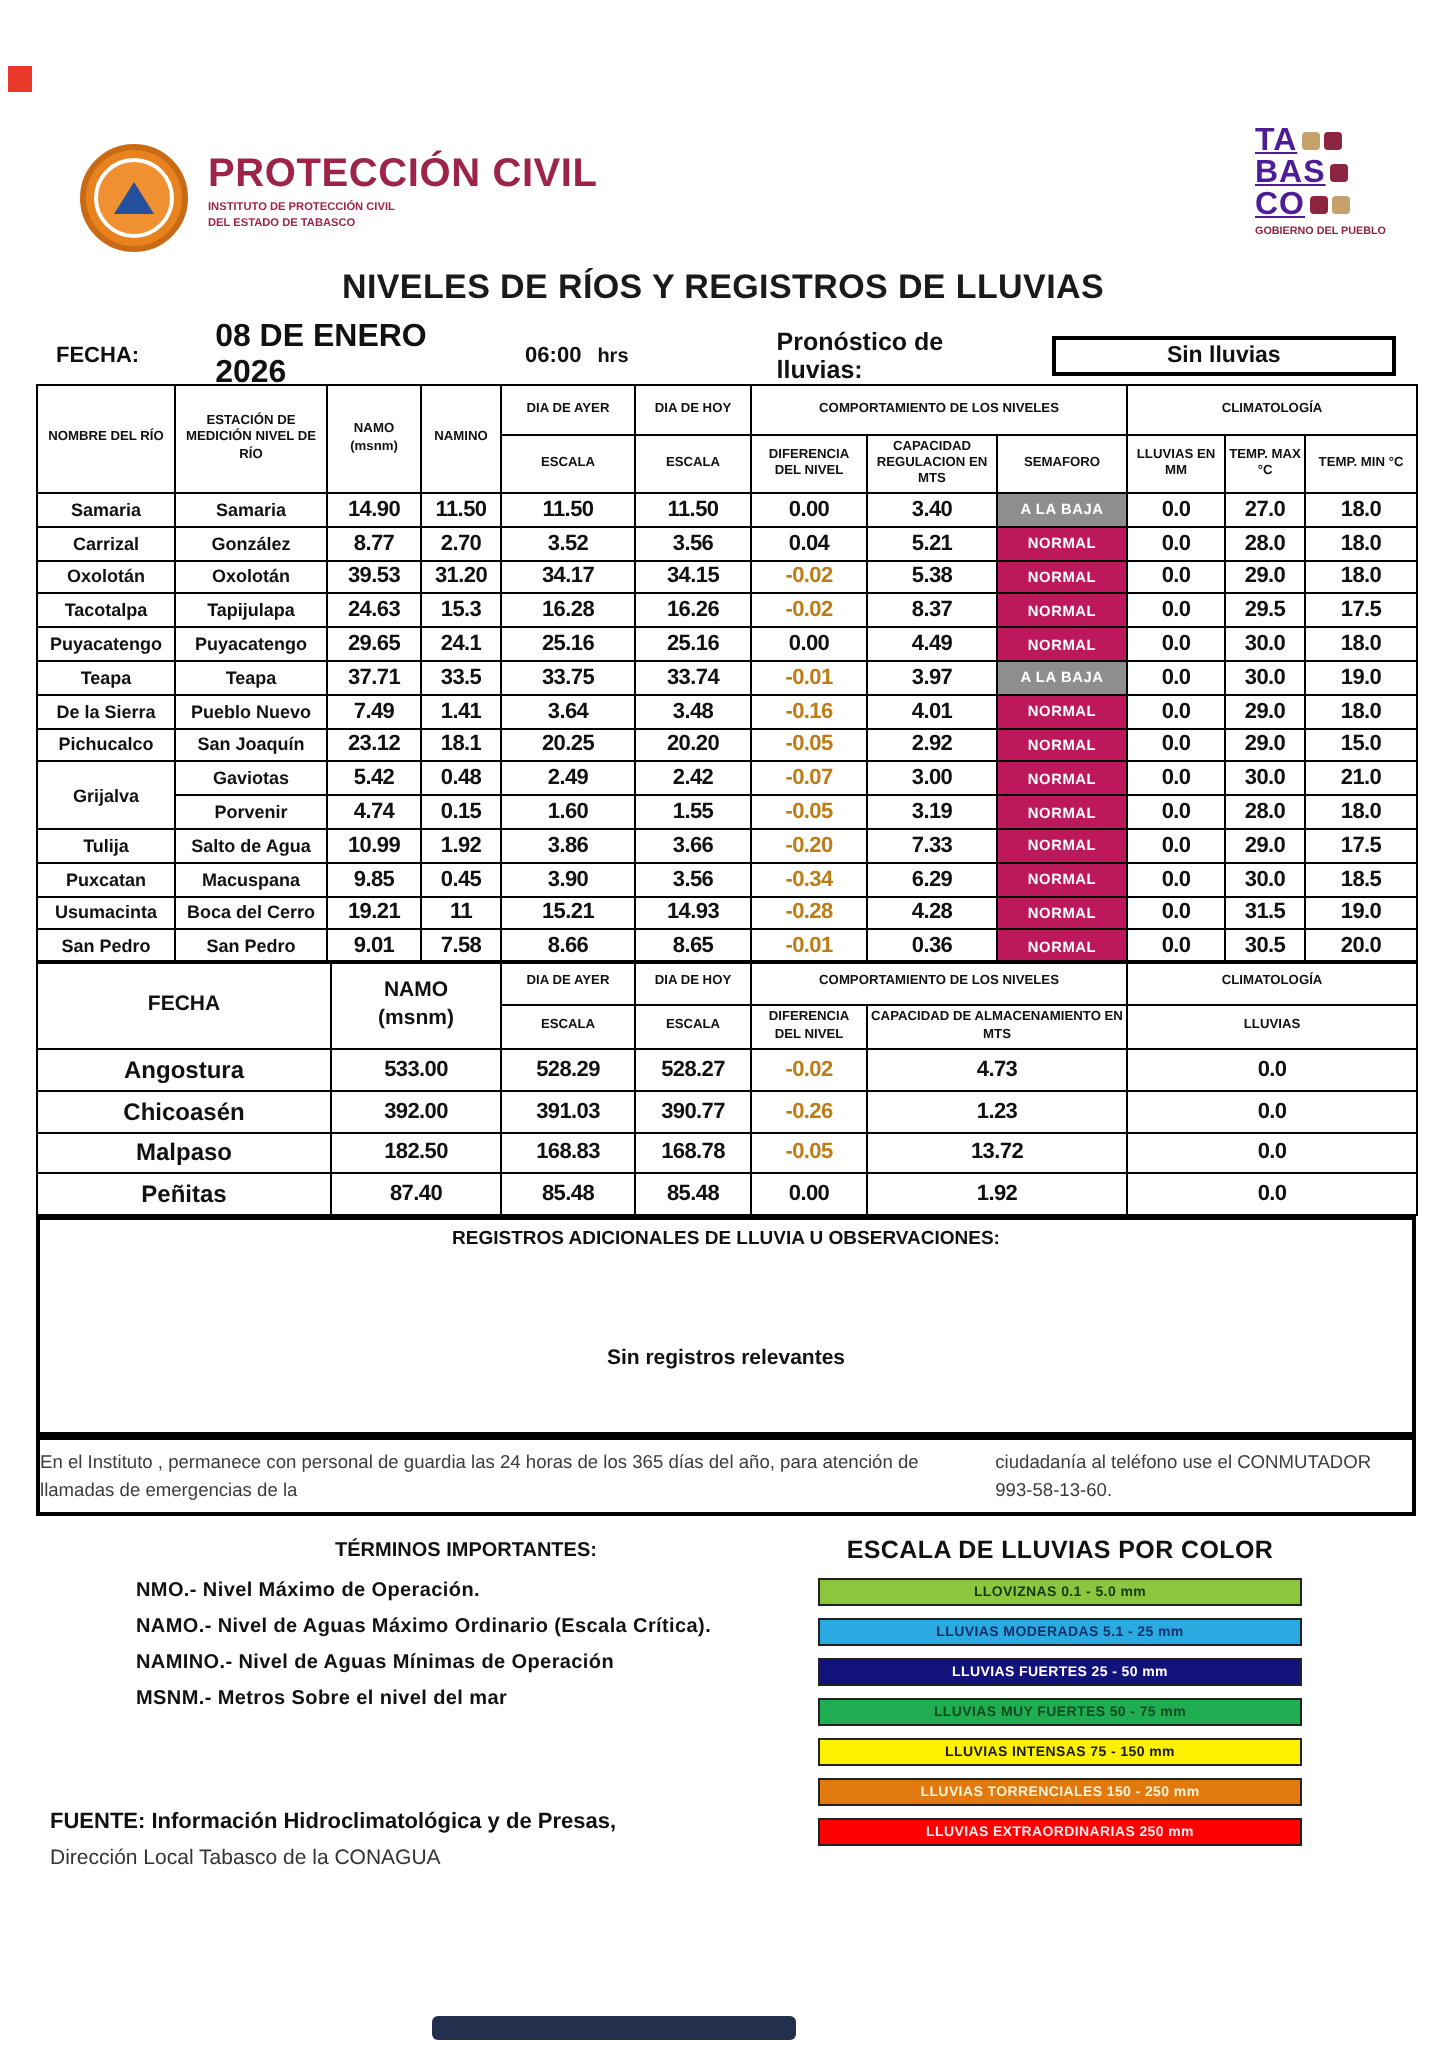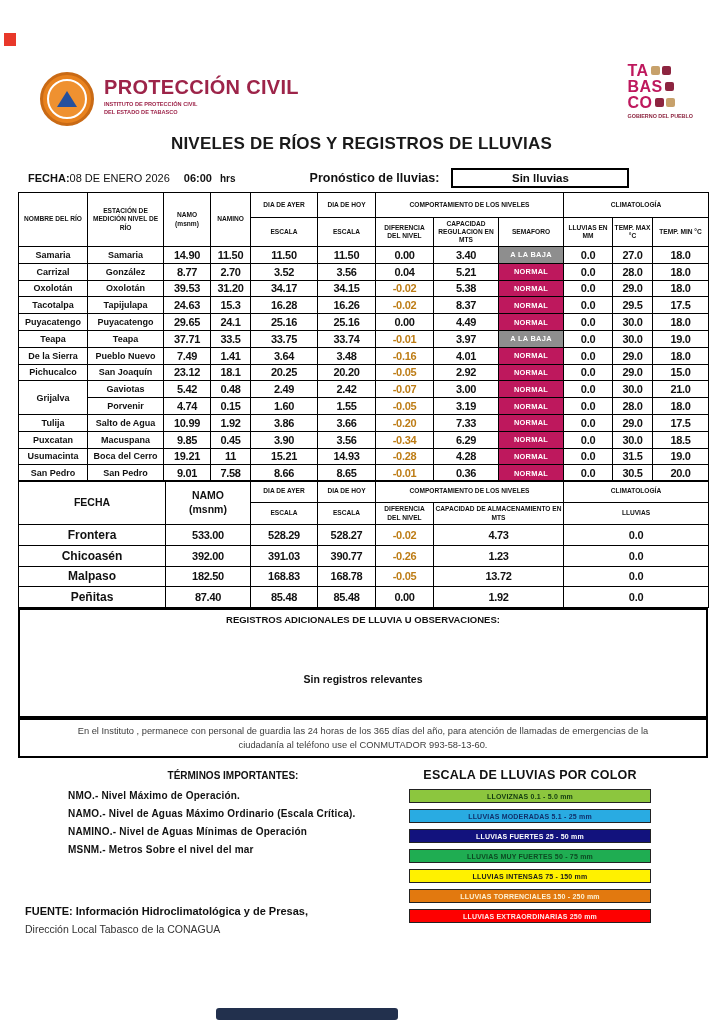--- a/index.html
+++ b/index.html
@@ -17,31 +17,31 @@
           border:3px solid #c96a15; background:#e8821e; display:flex; align-items:center; justify-content:center; }
   .seal-inner { width:40px; height:40px; border-radius:50%; background:#ef9130; border:2px solid #fff;
           display:flex; align-items:center; justify-content:center; }
   .seal-tri { width:0; height:0; border-left:10px solid transparent; border-right:10px solid transparent;
           border-bottom:16px solid #24509e; }
   .pc-text { position:absolute; left:104px; top:18px; }
   .pc-title { color:#9d2449; font-weight:bold; font-size:20px; letter-spacing:.3px; }
   .pc-sub { color:#9d2449; font-weight:bold; font-size:5.6px; margin-top:2px; line-height:1.35; }
   .tab-logo { position:absolute; right:30px; top:4px; text-align:left; }
   .tab-line { display:flex; align-items:center; gap:2px; height:16px; }
-  .tab-word { color:#be185d; font-weight:bold; font-size:16px; line-height:15px; letter-spacing:.5px; }
+  .tab-word { color:#4c1d95; font-weight:bold; font-size:16px; line-height:15px; letter-spacing:.5px;text-decoration:underline; }
   .tile { width:9px; height:9px; border-radius:2px; display:inline-block; }
   .tile.tan { background:#c7a16b; } .tile.wine { background:#8d2540; }
   .tab-sub { color:#8d2540; font-weight:bold; font-size:5.4px; margin-top:3px; text-align:center; }
 
   .doc-title { position:absolute; left:0; top:134px; width:723px; text-align:center;
                font-weight:bold; font-size:17px; letter-spacing:.2px; color:#1a1a1a; }
 
   .date-row { position:absolute; left:28px; top:167px; width:670px; height:22px; display:flex; align-items:center; }
   .lbl-b { font-weight:bold; font-size:11px; }
-  .date-val { font-weight:normal; font-size:11px; }
+  .date-val { font-weight:bold; font-size:16px; margin-left:38px; }
   .time-val { font-weight:bold; font-size:11px; margin-left:14px; }
   .time-unit { font-weight:bold; font-size:10px; margin-left:8px; }
   .forecast-lbl { font-weight:bold; font-size:12.5px; margin-left:74px; }
   .forecast-box { margin-left:12px; width:178px; height:20px; border:2px solid #000;
                   display:flex; align-items:center; justify-content:center; font-weight:bold; font-size:11.5px; }
 
   
   table { border-collapse:collapse; table-layout:fixed; width:690px; }
   .rivers { position:absolute; left:18px; top:192px; }
   .dams   { position:absolute; left:18px; top:480px; }
@@ -59,21 +59,21 @@
   .dams thead tr { height:22px; }
   .dams tbody tr { height:20.8px; }
   .dams td.dam-name { font-weight:bold; font-size:12px; }
   .dams th.big { font-size:10.5px; }
 
   
   .obs-box { position:absolute; left:18px; top:608px; width:690px; height:110px; border:2px solid #000; }
   .obs-title { text-align:center; font-weight:bold; font-size:9.5px; margin-top:4px; }
   .obs-body  { text-align:center; font-weight:bold; font-size:10.5px; margin-top:48px; }
   .note-box { position:absolute; left:18px; top:718px; width:690px; height:40px; border:2.5px solid #000;
-              display:flex; flex-direction:column; align-items:center; justify-content:center; }
+              display:flex; align-items:center; justify-content:center; }
   .note-line { font-size:9.3px; color:#3c3c3c; line-height:1.55; }
 
   
   .terms { position:absolute; left:25px; top:770px; width:330px;margin-left:43px; }
   .terms-title { text-align:center; font-weight:bold; font-size:10px; margin-bottom:9px; }
   .term-line { font-weight:bold; font-size:10px; margin-bottom:7px; }
   .term-line.sp { letter-spacing:.2px; }
 
   .scale { position:absolute; left:400px; top:768px; width:260px; }
   .scale-title { text-align:center; font-weight:bold; font-size:12.5px; margin-bottom:7px; letter-spacing:.2px; }
@@ -396,21 +396,21 @@
       <tr>
         <th>ESCALA</th>
         <th>ESCALA</th>
         <th>DIFERENCIA DEL NIVEL</th>
         <th>CAPACIDAD DE ALMACENAMIENTO EN MTS</th>
         <th>LLUVIAS</th>
       </tr>
     </thead>
     <tbody id="dams-body">
         <tr>
-          <td class="dam-name">Frontera</td>
+          <td class="dam-name">Angostura</td>
           <td class="num">533.00</td>
           <td class="num">528.29</td>
           <td class="num">528.27</td>
           <td class="num neg">-0.02</td>
           <td class="num">4.73</td>
           <td class="num">0.0</td>
         </tr>
         <tr>
           <td class="dam-name">Chicoasén</td>
           <td class="num">392.00</td>

